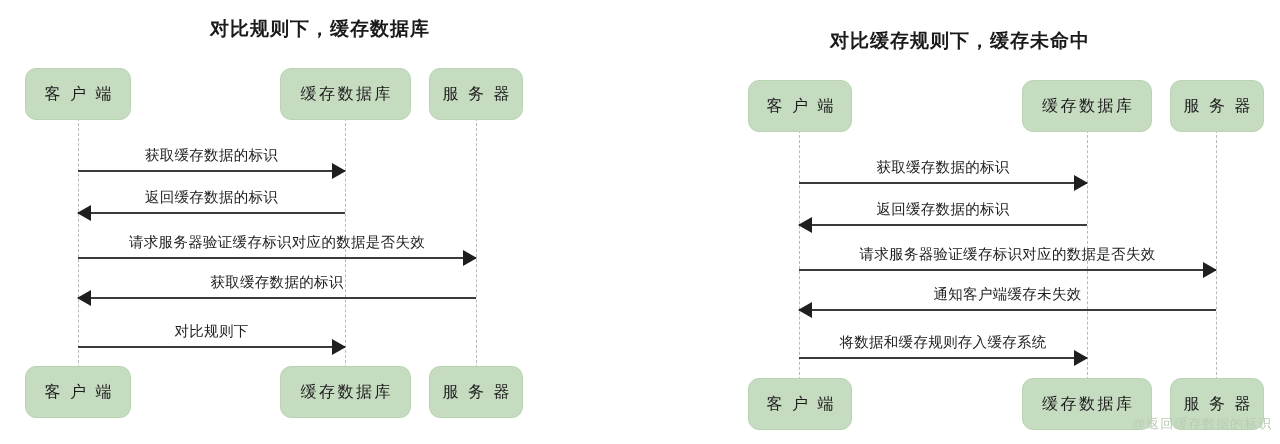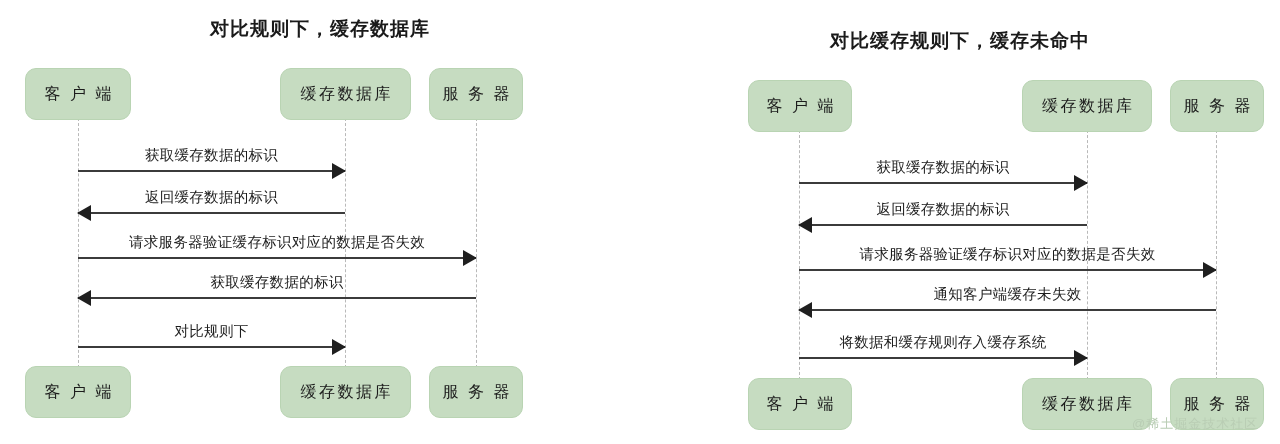--- a/index.html
+++ b/index.html
@@ -192,14 +192,14 @@
   <div class="msg dir-right" style="left:159px; width:288px; top:357px;">
     <div class="msg-label">将数据和缓存规则存入缓存系统</div>
     <div class="msg-line"></div>
     <div class="msg-head"></div>
   </div>
 
   <div class="actor-box" style="left:108px; top:378px; width:104px; height:52px;">客 户 端</div>
   <div class="actor-box" style="left:382px; top:378px; width:130px; height:52px;">缓存数据库</div>
   <div class="actor-box" style="left:530px; top:378px; width:94px;  height:52px;">服 务 器</div>
 
-  <div class="watermark" style="left:492px; top:415px;">@稀土掘金技术社区</div>
+  <div class="watermark" style="left:492px; top:415px;">@返回缓存数据的标识</div>
 </div>
 
 </body></html>

